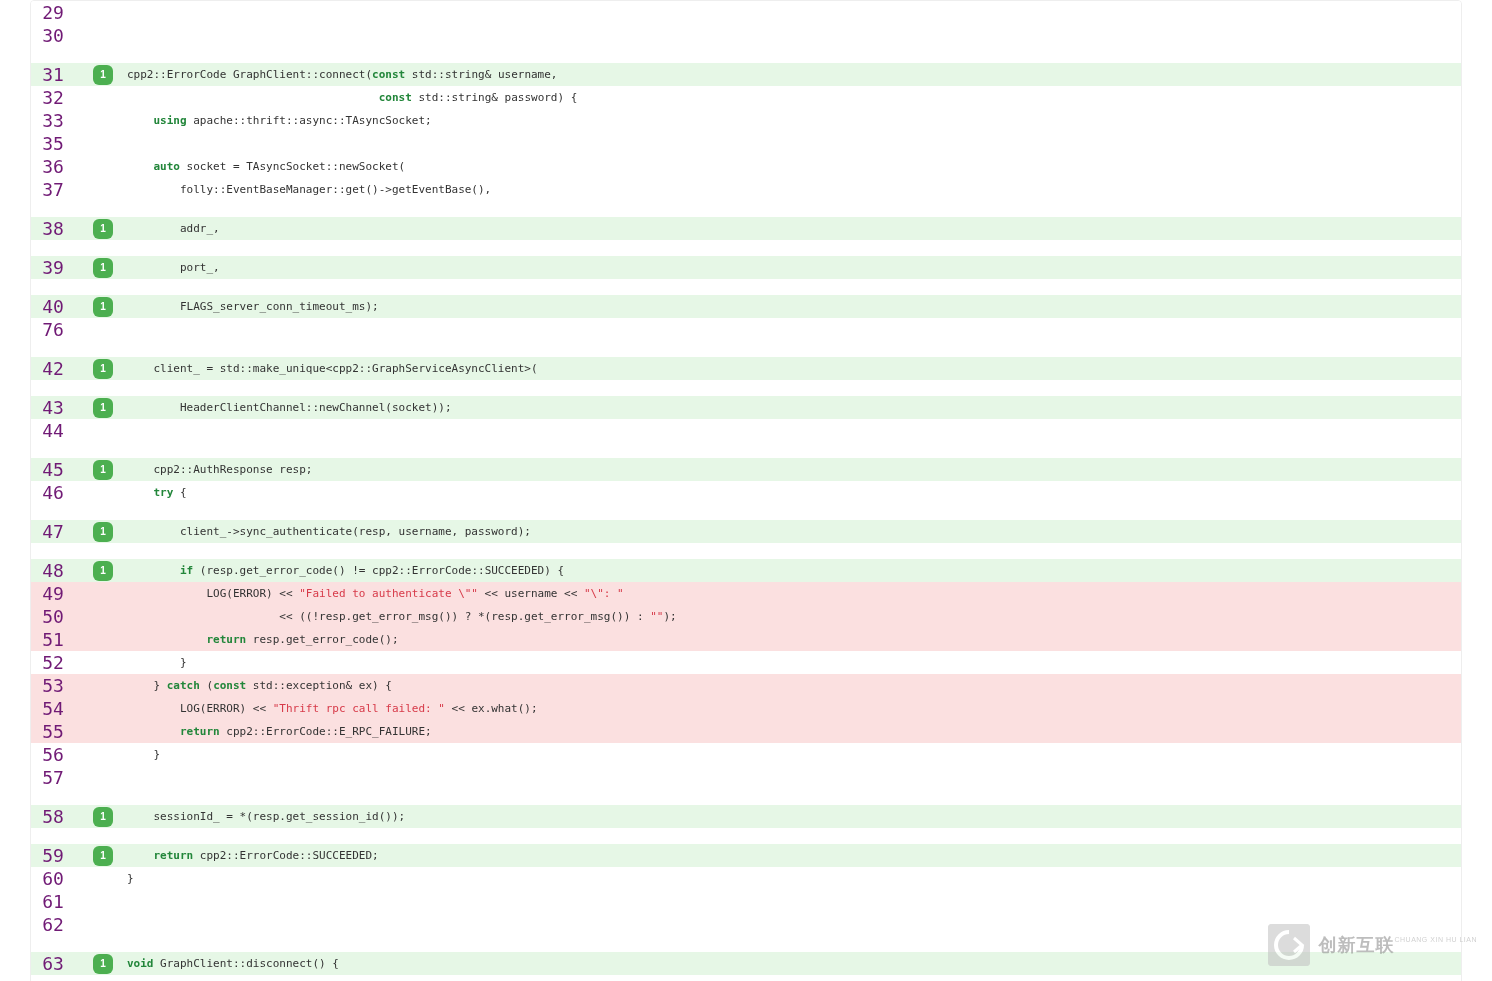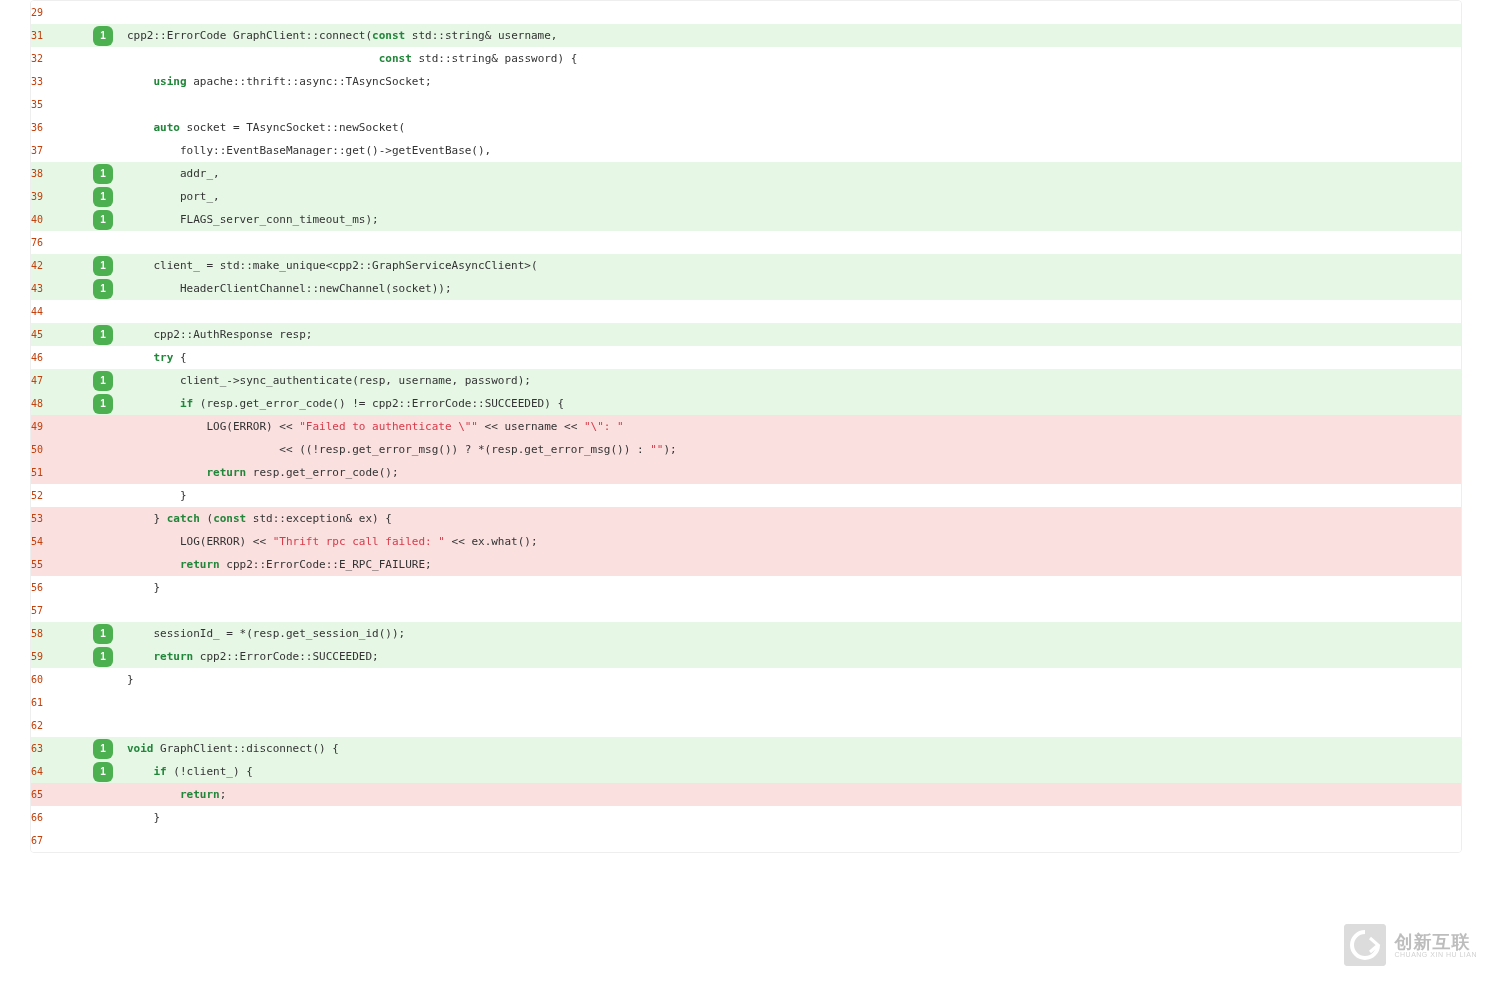--- a/index.html
+++ b/index.html
@@ -1,42 +1,47 @@
 <!DOCTYPE html>
 <html><head>
 <meta charset="utf-8">
 <style>
   * { margin: 0; padding: 0; box-sizing: border-box; }
   body { font-family: -apple-system, BlinkMacSystemFont, "Segoe UI", sans-serif; background: #fff; padding: 0; }
   .container { width: 1492px; margin: 0; padding: 0 30px; }
   .code-block { border: 1px solid #eee; border-radius: 4px; overflow: hidden; }
   .code-row { display: flex; min-height: 23px; align-items: center; }
-  .line-num { width: 56px; text-align: left; padding-right: 12px; color: #c2410c; font-family: "SF Mono", Monaco, Consolas, monospace; font-size: 10px; user-select: none; flex-shrink: 0; }
+  .line-num { width: 56px; text-align: center; padding-right: 12px; color: #701a75; font-family: "SF Mono", Monaco, Consolas, monospace; font-size: 18px; user-select: none; flex-shrink: 0; }
   .badge-col { width: 32px; display: flex; align-items: center; justify-content: center; flex-shrink: 0; }
   .badge { width: 20px; height: 20px; border-radius: 6px; background: #4caf50; color: #fff; display: flex; align-items: center; justify-content: center; font-size: 10px; font-weight: 700; }
   .code { flex: 1; font-family: "SF Mono", Monaco, Consolas, monospace; font-size: 11px; white-space: pre; padding-left: 8px; color: #333; line-height: 23px; }
-  .bg-green { background: #e6f7e6; }
+  .bg-green { background: #e6f7e6; margin-top: 16px; }
   .bg-red { background: #fbe0e0; }
   .bg-white { background: #fff; }
   .kw { color: #22863a; font-weight: 600; }
   .str { color: #d73a49; }
   .logo { position: fixed; bottom: 15px; right: 15px; display: flex; align-items: center; gap: 8px; opacity: .55; }
   .logo-mark { width: 42px; height: 42px; background: #bbb; border-radius: 4px; position: relative; }
   .logo-mark svg { width: 42px; height: 42px; }
-  .logo-text { display: flex; flex-direction: column; line-height: 1; }
+  .logo-text { display: flex; flex-direction: row; line-height: 1; }
   .logo-cn { font-size: 18px; font-weight: 700; color: #888; letter-spacing: 1px; }
   .logo-en { font-size: 7px; color: #aaa; letter-spacing: .5px; }
 </style>
 </head>
 <body>
 
 <div class="container">
   <div class="code-block" id="code-block">
       <div class="code-row bg-white">
         <div class="line-num">29</div>
+        <div class="badge-col"></div>
+        <div class="code"></div>
+      </div>
+      <div class="code-row bg-white">
+        <div class="line-num">30</div>
         <div class="badge-col"></div>
         <div class="code"></div>
       </div>
       <div class="code-row bg-green">
         <div class="line-num">31</div>
         <div class="badge-col">
           <div class="badge">1</div>
         </div>
         <div class="code"><span>cpp2::ErrorCode GraphClient::connect(</span><span class="kw">const</span><span> std::string&amp; username,</span></div>
       </div>

